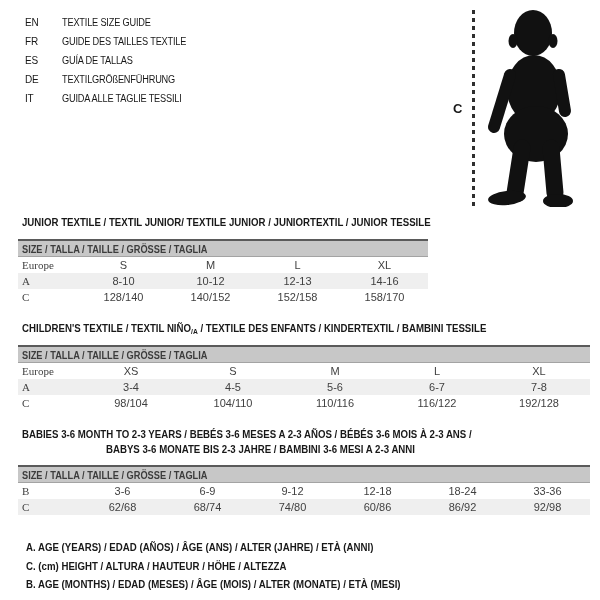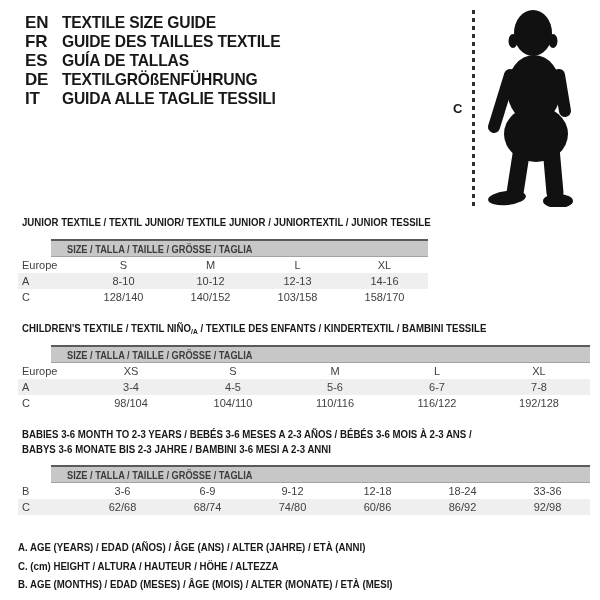--- a/index.html
+++ b/index.html
@@ -9,52 +9,52 @@
     position:relative;overflow:hidden;
   }
   .canvas{position:absolute;left:0;top:0;width:600px;height:600px;}
 
   
   .cond{display:inline-block;transform:scaleX(0.84);transform-origin:0 50%;white-space:nowrap;}
   .cond-l{display:inline-block;transform:scaleX(0.92);transform-origin:0 50%;white-space:nowrap;}
 
   
   .lang-block{position:absolute;left:25px;top:13px;}
-  .lang-row{display:flex;align-items:center;height:19px;font-weight:bold;font-size:17px;letter-spacing:-0.2px;color:#181818;}
+  .lang-row{display:flex;align-items:center;height:19px;font-weight:normal;font-size:10px;letter-spacing:-0.2px;color:#181818;}
   .lang-code{width:37px;flex:0 0 37px;}
 
   
   .dash-line{position:absolute;left:472px;top:10px;width:3px;height:198px;
     background:repeating-linear-gradient(to bottom,#2e2e2e 0 4px,transparent 4px 8px);}
   .c-label{position:absolute;left:453px;top:101px;font-weight:bold;font-size:13px;color:#181818;}
   .baby-svg{position:absolute;left:481px;top:5px;}
 
   
-  .table-title{position:absolute;left:22px;font-weight:bold;font-size:11.5px;color:#181818;white-space:nowrap;}
+  .table-title{position:absolute;left:22px;font-weight:bold;font-size:11.5px;color:#181818;white-space:nowrap;text-align:center;}
   .tt1{top:216px;}
   .tt2{top:322px;}
   .tt3{top:427px;line-height:15px;}
   .sub-a{font-size:8px;position:relative;top:2px;}
 
   
   .size-table{position:absolute;left:18px;}
   .t1{top:239px;width:410px;}
   .t2{top:345px;width:572px;}
   .t3{top:465px;width:572px;}
   .bar{height:15px;background:#c7c7c7;border-top:2px solid #5a5a5a;border-bottom:1px solid #a3a3a3;
-    display:flex;align-items:center;padding-left:16px;
-    font-weight:bold;font-size:11px;color:#3c3c3c;margin-left:33px;}
+    display:flex;align-items:center;padding-left:4px;
+    font-weight:bold;font-size:11px;color:#3c3c3c;}
   .trow{display:flex;height:16px;line-height:16px;font-size:11px;color:#3f3f3f;}
   .trow.shaded{background:#efefef;}
-  .tlabel{flex:0 0 58px;padding-left:4px;text-align:left;}
+  .tlabel{flex:0 0 58px;padding-left:4px;text-align:left;font-family:Liberation Serif, serif;}
   .tcell{flex:1;text-align:center;}
 
   
   .notes{position:absolute;left:18px;top:538px;font-weight:bold;font-size:11.5px;color:#181818;}
-  .note-line{height:18.5px;line-height:18.5px;white-space:nowrap;}
+  .note-line{height:18.5px;line-height:18.5px;white-space:nowrap;margin-left:8px;}
 </style>
 </head>
 <body>
 
 <div class="canvas">
 
   <div class="lang-block">
     <div class="lang-row">
       <span class="lang-code">EN</span>
       <span class="cond-l">TEXTILE SIZE GUIDE</span>
@@ -113,21 +113,21 @@
       <div class="tlabel">A</div>
       <div class="tcell">8-10</div>
       <div class="tcell">10-12</div>
       <div class="tcell">12-13</div>
       <div class="tcell">14-16</div>
     </div>
     <div class="trow">
       <div class="tlabel">C</div>
       <div class="tcell">128/140</div>
       <div class="tcell">140/152</div>
-      <div class="tcell">103/158</div>
+      <div class="tcell">152/158</div>
       <div class="tcell">158/170</div>
     </div>
   </div>
 
   <div class="table-title tt2">
     <span class="cond"><span>CHILDREN'S TEXTILE / TEXTIL NIÑO</span><span class="sub-a">/A</span><span> / TEXTILE DES ENFANTS / KINDERTEXTIL / BAMBINI TESSILE</span></span>
   </div>
   <div class="size-table t2">
     <div class="bar">
       <span class="cond">SIZE / TALLA / TAILLE / GRÖSSE / TAGLIA</span>

